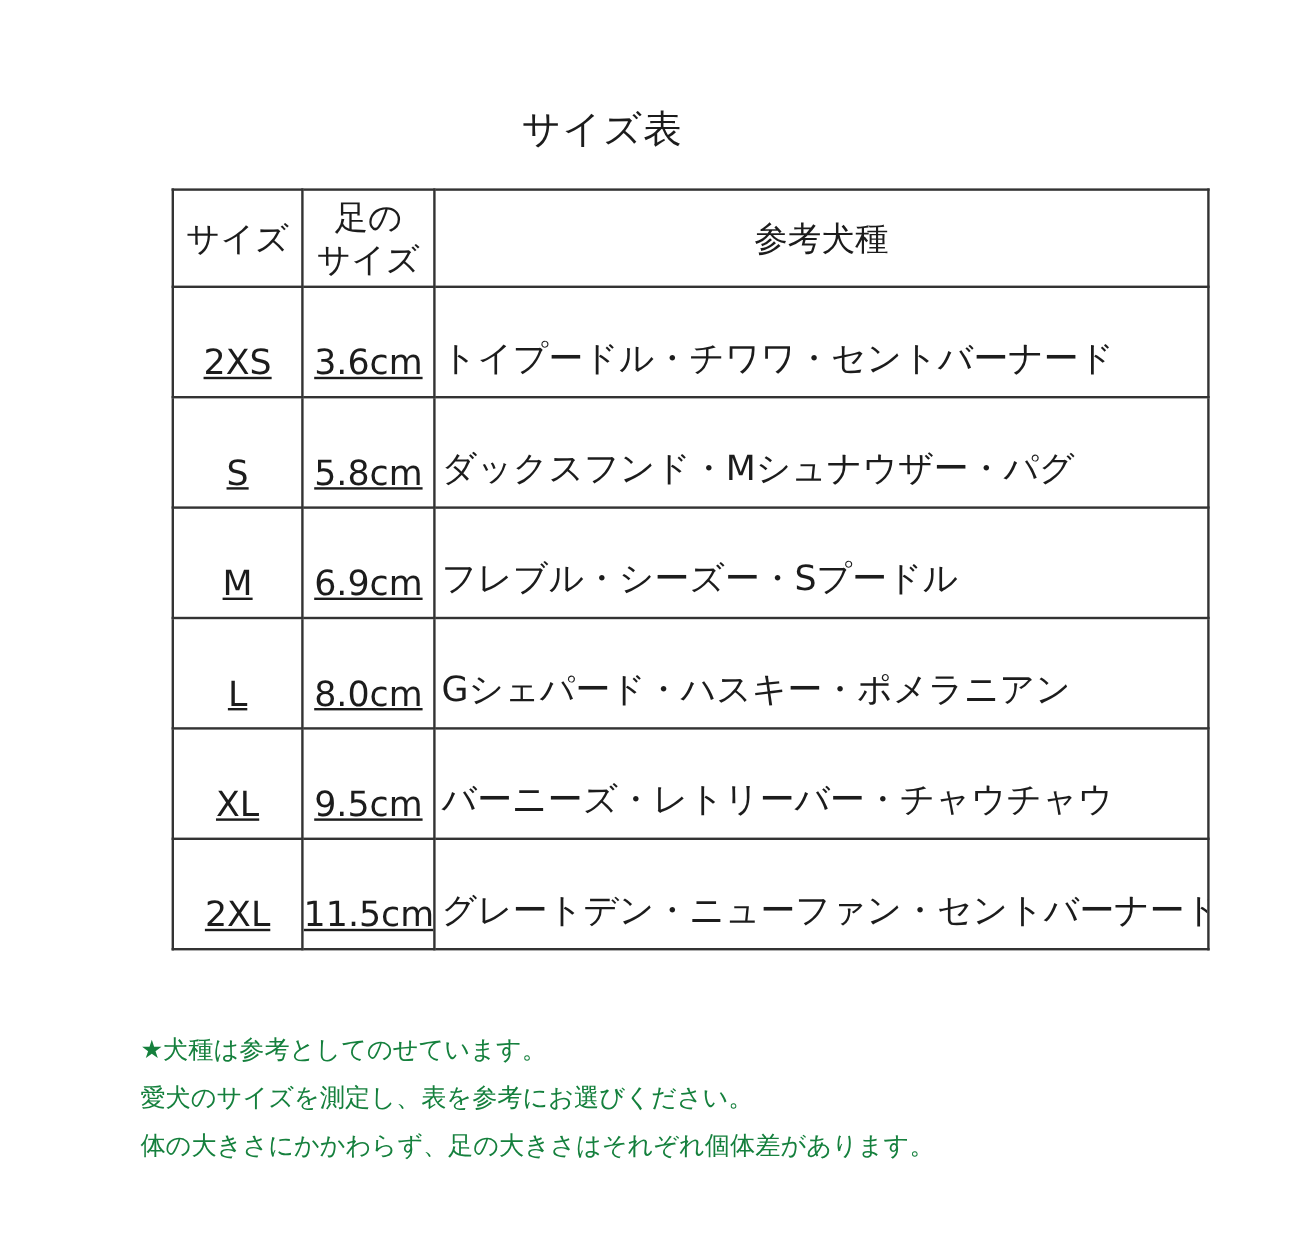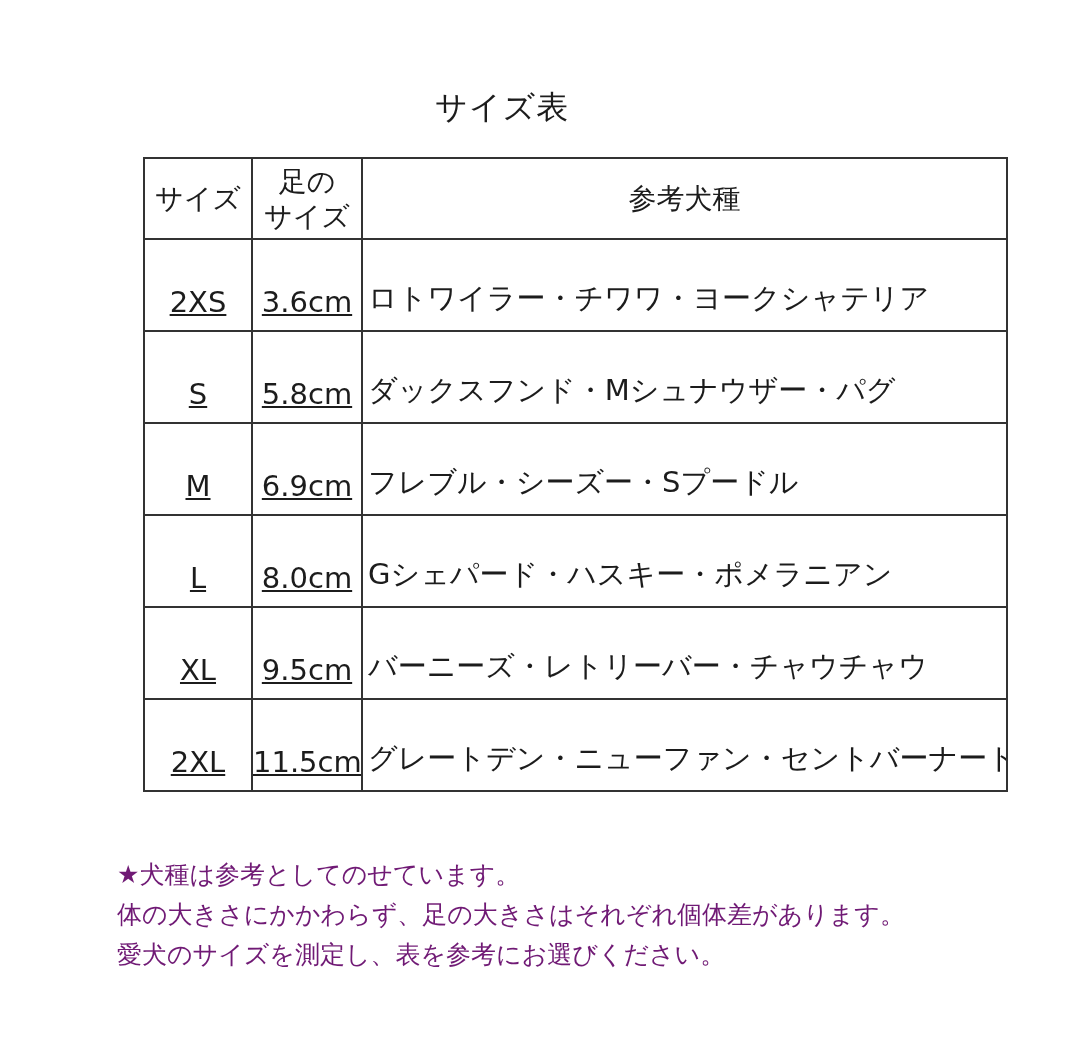--- a/index.html
+++ b/index.html
@@ -72,23 +72,23 @@
   }
   td.cell-breeds {
     text-align: left;
     padding-left: 5px;
     font-size: 28px;
   }
   .notes {
     position: absolute;
     left: 117px;
     top: 855px;
-    font-size: 25px;
+    font-size: 21px;
     line-height: 40px;
-    color: #701a75;
+    color: #15803d;
   }
   .notes .note-line {
     margin: 0;
     white-space: nowrap;
   }
 </style>
 </head>
 <body>
 
 <div class="page">
@@ -108,21 +108,21 @@
           <span>足の</span><br>
           <span>サイズ</span>
         </th>
         <th>参考犬種</th>
       </tr>
     </thead>
     <tbody>
       <tr>
         <td class="cell-size">2XS</td>
         <td class="cell-foot">3.6cm</td>
-        <td class="cell-breeds">ロトワイラー・チワワ・ヨークシャテリア</td>
+        <td class="cell-breeds">トイプードル・チワワ・セントバーナード</td>
       </tr>
       <tr>
         <td class="cell-size">S</td>
         <td class="cell-foot">5.8cm</td>
         <td class="cell-breeds">ダックスフンド・Mシュナウザー・パグ</td>
       </tr>
       <tr>
         <td class="cell-size">M</td>
         <td class="cell-foot">6.9cm</td>
         <td class="cell-breeds">フレブル・シーズー・Sプードル</td>
@@ -140,17 +140,17 @@
       <tr>
         <td class="cell-size">2XL</td>
         <td class="cell-foot">11.5cm</td>
         <td class="cell-breeds">グレートデン・ニューファン・セントバーナード</td>
       </tr>
     </tbody>
   </table>
 
   <div class="notes">
     <p class="note-line">★犬種は参考としてのせています。</p>
+    <p class="note-line">愛犬のサイズを測定し、表を参考にお選びください。</p>
     <p class="note-line">体の大きさにかかわらず、足の大きさはそれぞれ個体差があります。</p>
-    <p class="note-line">愛犬のサイズを測定し、表を参考にお選びください。</p>
   </div>
 
 </div>
 
 </body></html>

